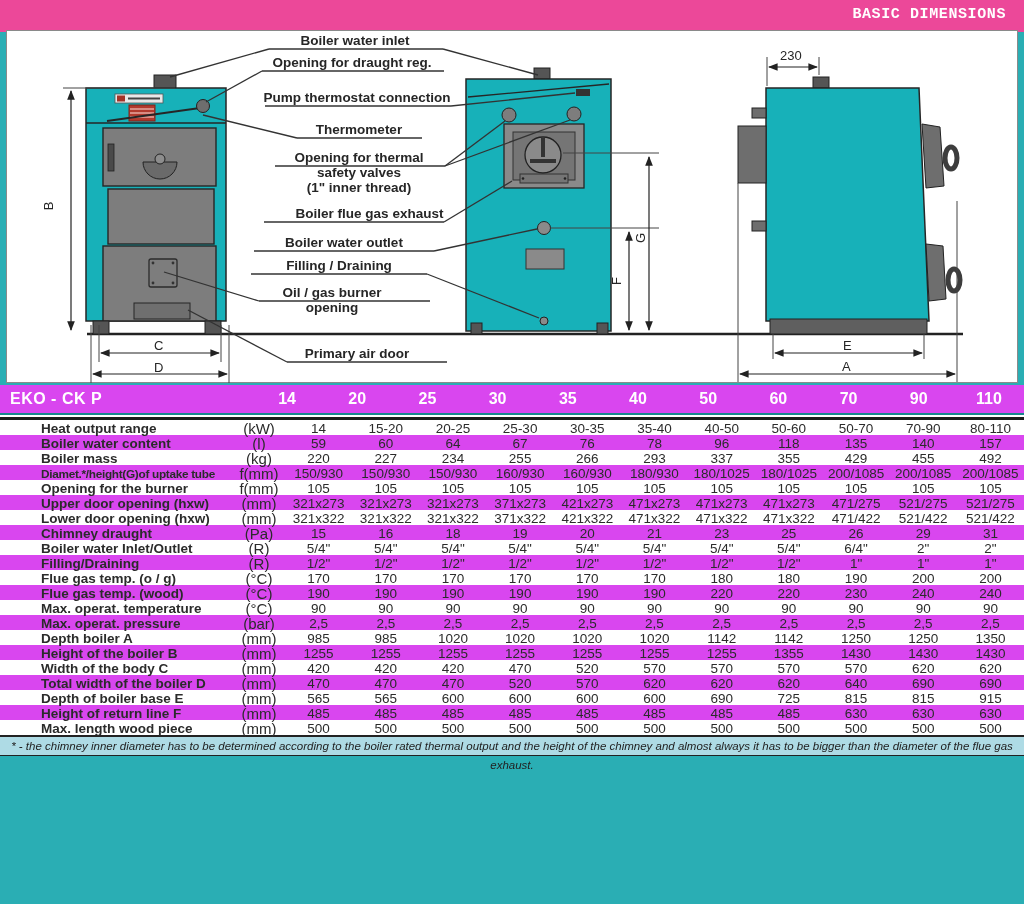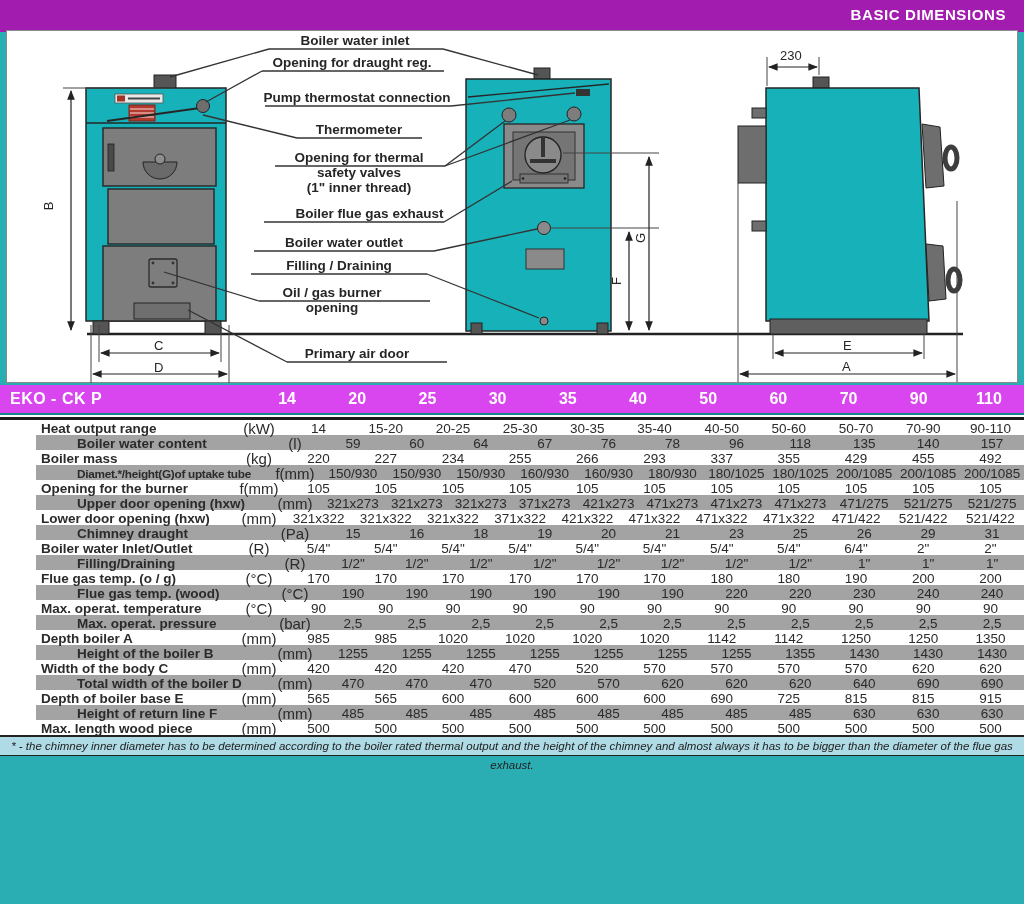--- a/index.html
+++ b/index.html
@@ -1,20 +1,20 @@
 <!DOCTYPE html>
 <html><head>
 <meta charset="utf-8">
 <style>
   * { margin:0; padding:0; box-sizing:border-box; }
   html,body { width:1024px; height:904px; overflow:hidden; }
   body { background:#2AAEB4; font-family:"Liberation Sans", sans-serif; position:relative; color:#2b2b2b; }
 
   
-  .topbar { position:absolute; left:0; top:0; width:1024px; height:32px; background:#a21caf; }
+  .topbar { position:absolute; left:0; top:0; width:1024px; height:32px; background:#ec4899;font-family:Liberation Mono, monospace; }
   .topbar .title { position:absolute; right:18px; top:6px; color:#fff; font-weight:bold; font-size:15px; letter-spacing:.6px; }
 
   
   .panel { position:absolute; left:6px; top:30px; width:1012px; height:353px; background:#fff; border:1px solid #8a8a8a; }
   .panel svg { position:absolute; left:0; top:0; }
 
   .callout { position:absolute; font-weight:bold; font-size:13.5px; line-height:15px; color:#262626;
              white-space:pre-line; text-align:center; transform:translateX(-50%); }
   .dimletter { position:absolute; font-size:13px; color:#262626; line-height:14px; }
   .rot { transform:rotate(-90deg); }
@@ -22,21 +22,21 @@
   
   .spec-table { position:absolute; left:0; top:385px; width:1024px; }
   .thead { display:grid; grid-template-columns:200px 52px repeat(11,1fr); height:30px; background:#d946ef;
            align-items:center; border-bottom:2px solid #17878d; }
   .thead .model { grid-column:span 2; color:#fff; font-weight:bold; font-size:16px; padding-left:10px; letter-spacing:.5px; }
   .thead .hcell { color:#fff; font-weight:bold; font-size:16px; text-align:center; }
   .sep-white { height:2px; background:#fff; }
   .sep-dark { height:3px; background:#1c1c1c; }
   .tbody { background:#fff; }
   .trow { display:grid; grid-template-columns:200px 52px repeat(11,1fr); height:15px; align-items:center; background:#fff;padding-left:33px; }
-  .trow.alt { background:#a3a3a3;margin-left:36px; }
+  .trow.alt { background:#d946ef; }
   .lcell { font-weight:bold; font-size:13.5px; padding-left:8px; white-space:nowrap; overflow:hidden; }
   .lcell.cond { font-size:11.8px; letter-spacing:-0.3px; }
   .ucell { font-size:15px; text-align:center; white-space:nowrap; }
   .vcell { font-size:13.5px; text-align:center; white-space:nowrap; }
   .footnote { height:21px; background:#AEDBE5; border-top:2px solid #222; border-bottom:1px solid #222;
               font-size:11.5px; font-style:italic; text-align:center; line-height:19px; color:#222; }
 </style>
 </head>
 <body>
 
@@ -221,21 +221,21 @@
         <div class="vcell">14</div>
         <div class="vcell">15-20</div>
         <div class="vcell">20-25</div>
         <div class="vcell">25-30</div>
         <div class="vcell">30-35</div>
         <div class="vcell">35-40</div>
         <div class="vcell">40-50</div>
         <div class="vcell">50-60</div>
         <div class="vcell">50-70</div>
         <div class="vcell">70-90</div>
-        <div class="vcell">90-110</div>
+        <div class="vcell">80-110</div>
       </div>
       <div class="trow alt">
         <div class="lcell">Boiler water content</div>
         <div class="ucell">(l)</div>
         <div class="vcell">59</div>
         <div class="vcell">60</div>
         <div class="vcell">64</div>
         <div class="vcell">67</div>
         <div class="vcell">76</div>
         <div class="vcell">78</div>

